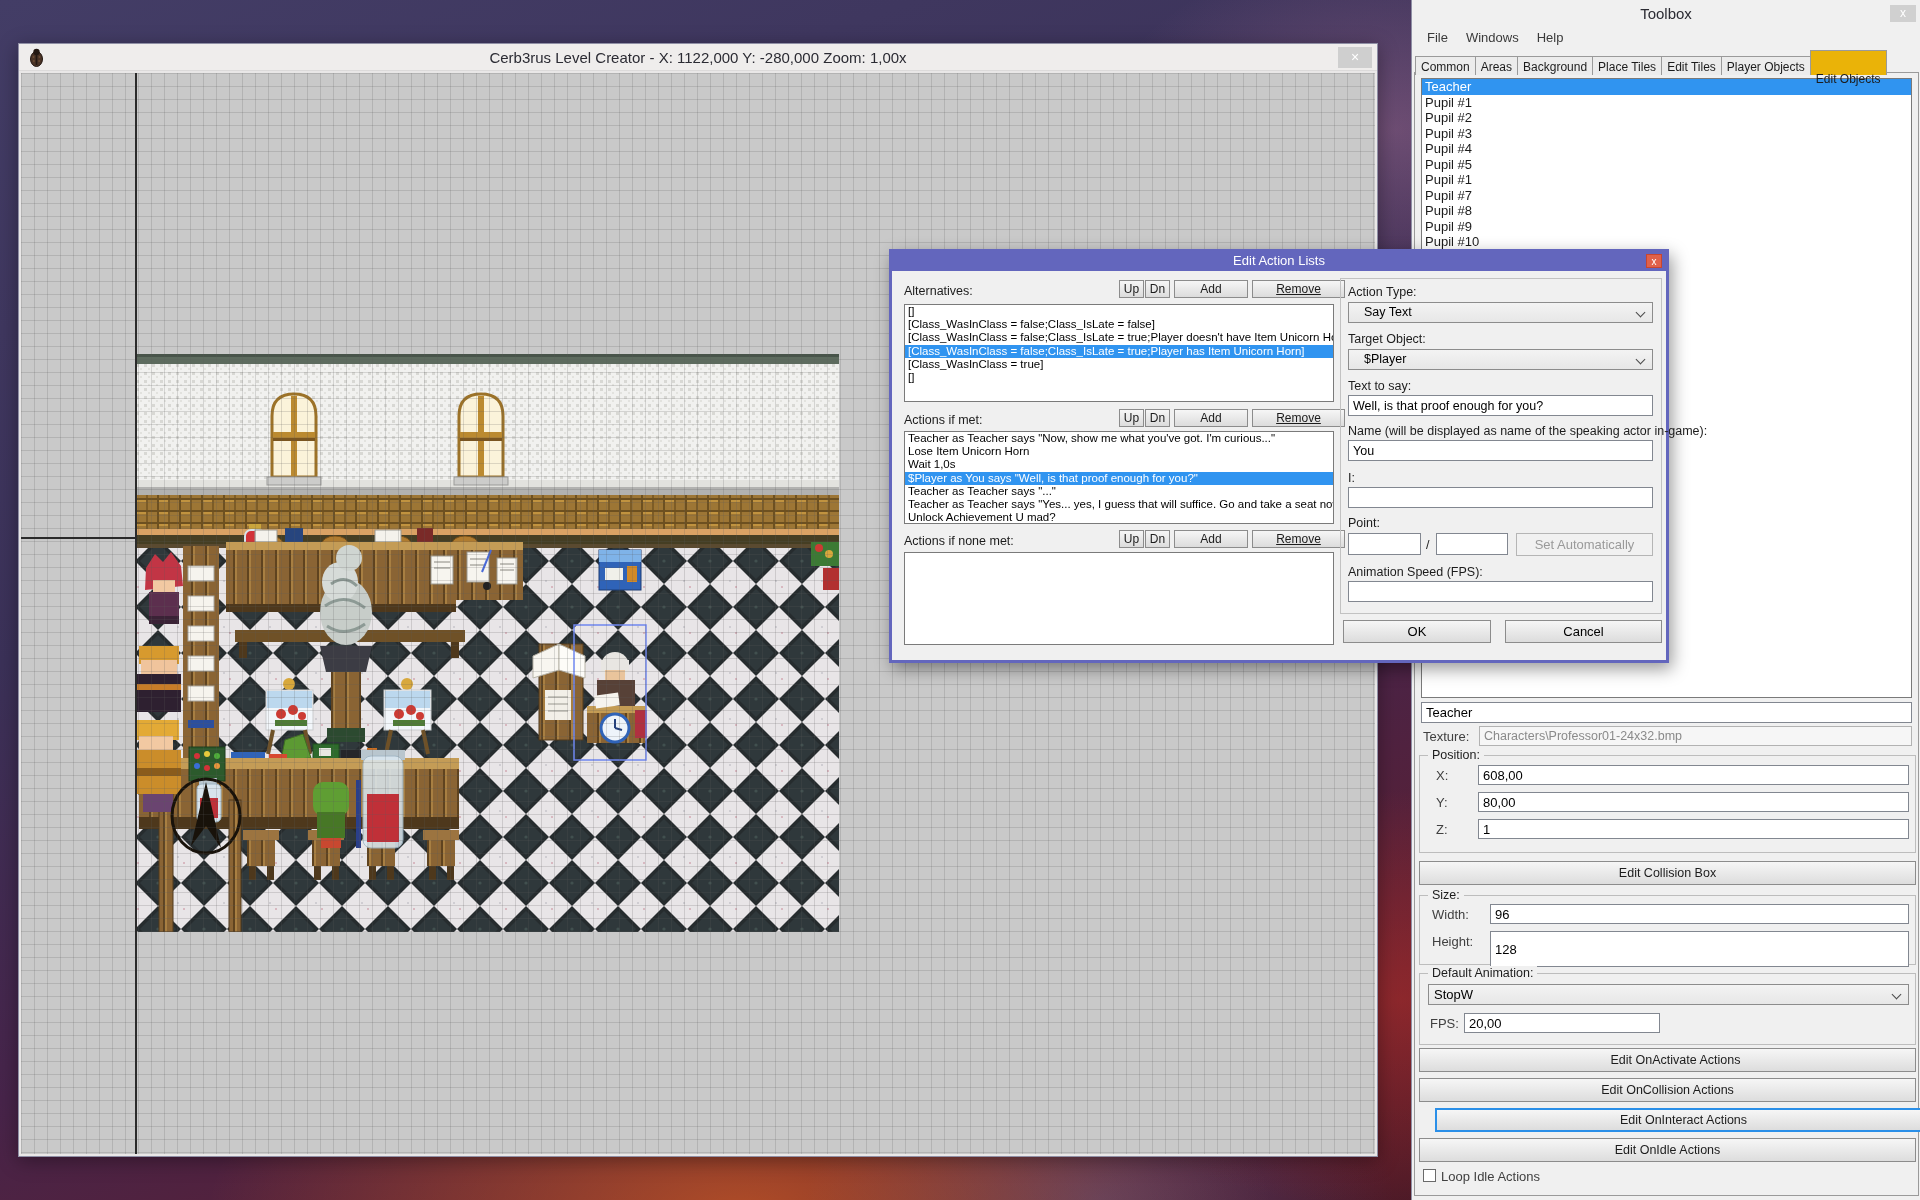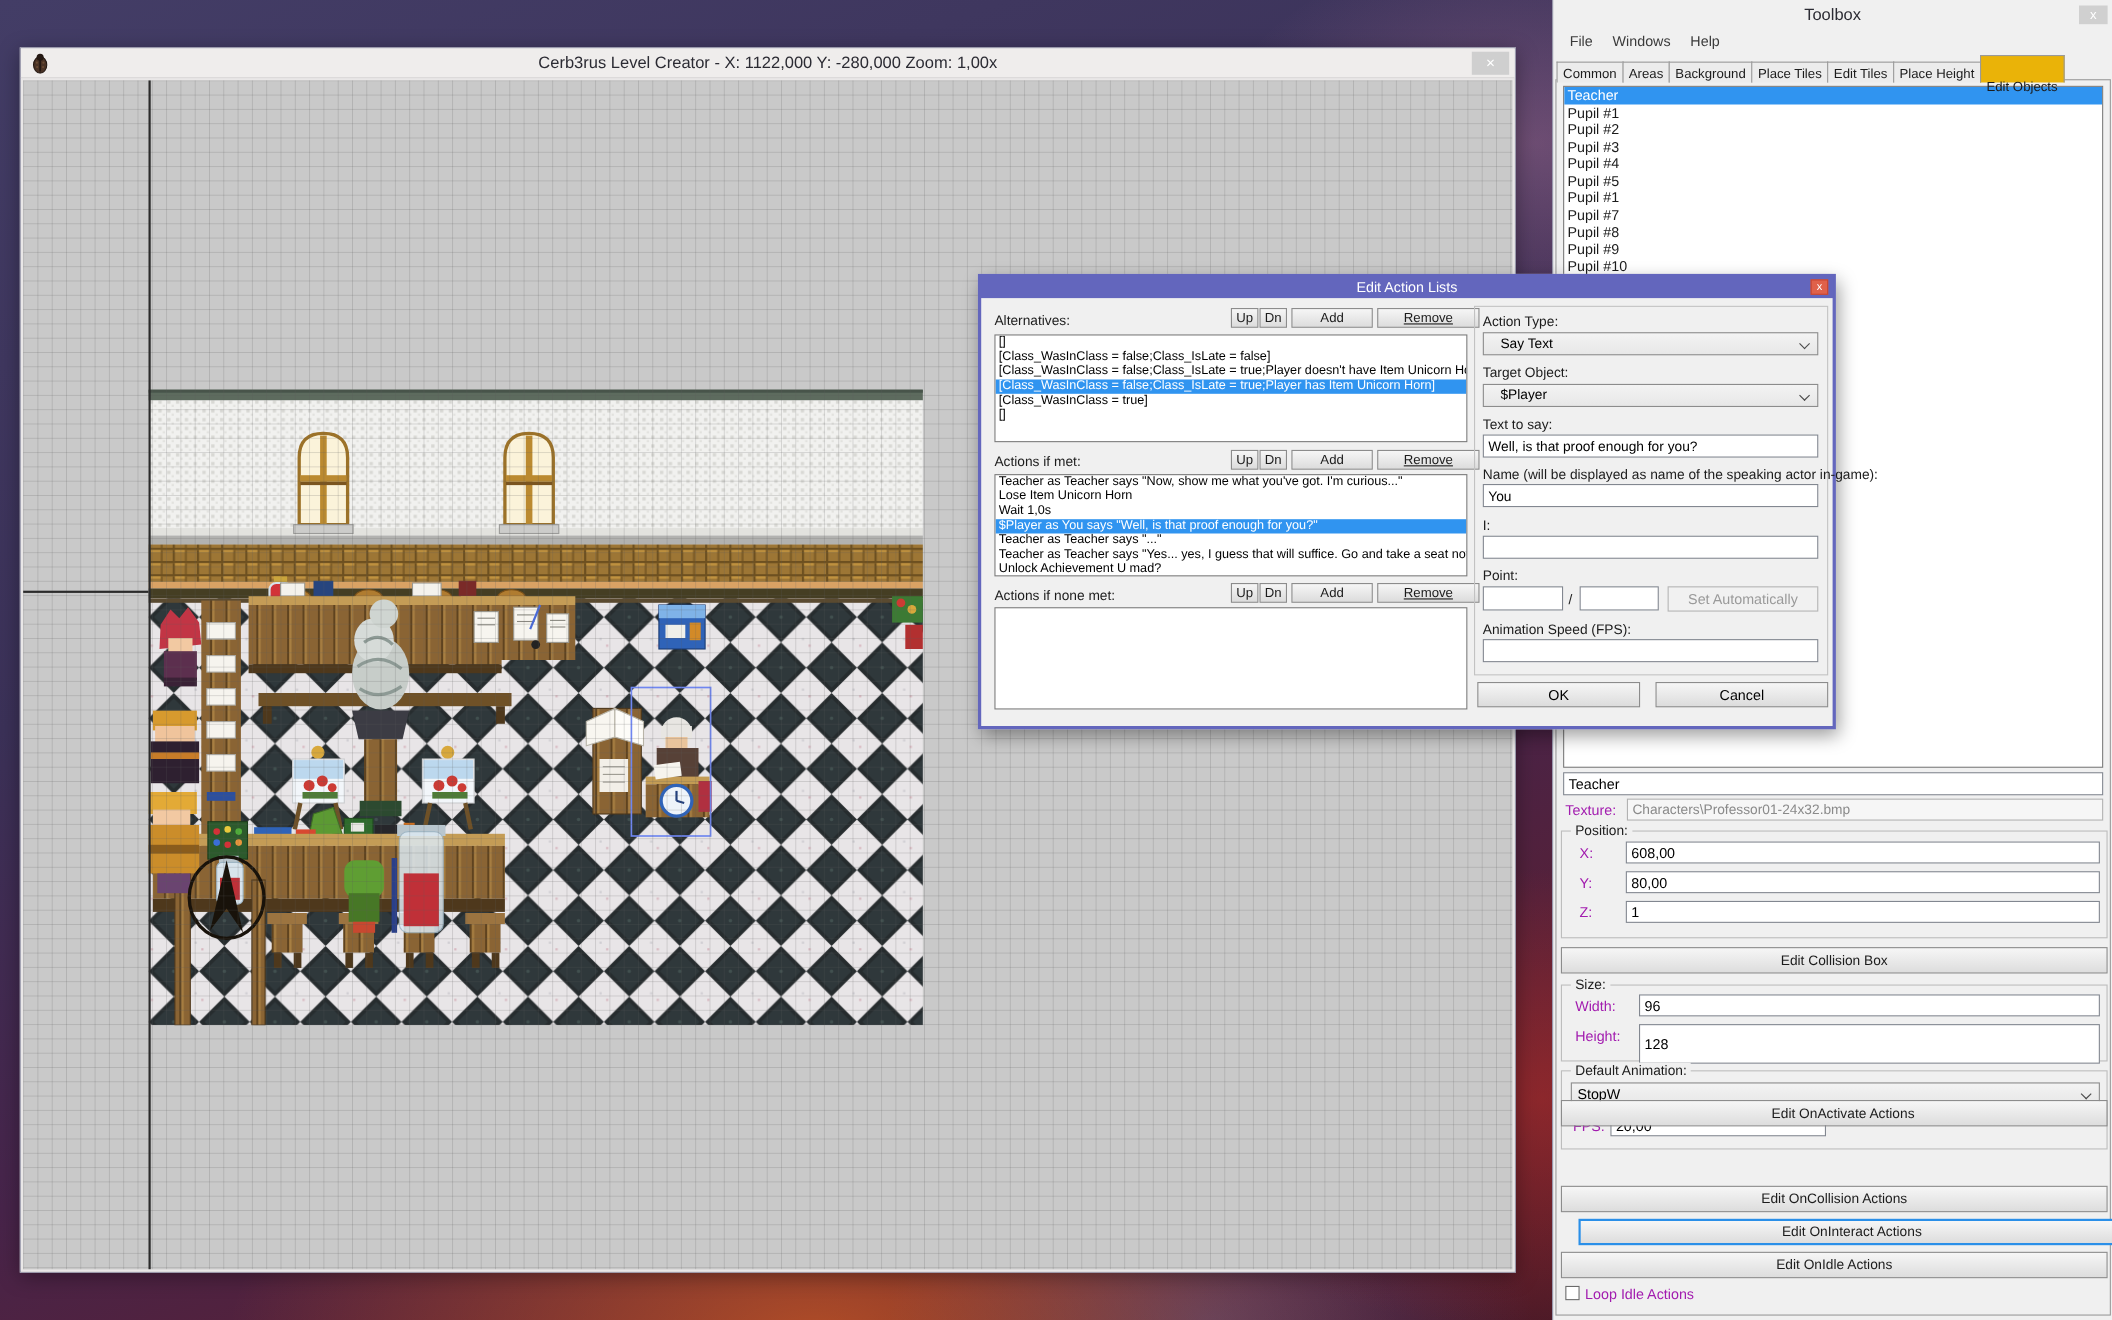--- a/index.html
+++ b/index.html
@@ -77,21 +77,21 @@
     position: absolute; left: 6px; top: 5px; width: 491px; height: 620px;
     background: #fff; border: 1px solid #7a7a7a; overflow: hidden;
   }
   .lrow { height: 15.5px; line-height: 15.5px; padding-left: 3px; font-size: 13px; white-space: nowrap; }
   .lrow.selected { background: #3094f0; color: #fff; }
   .textbox {
     position: absolute; background: #fff; border: 1px solid #828790;
     font-family: "Liberation Sans", sans-serif; font-size: 13px; padding: 0 4px; color: #000;
   }
   .textbox:disabled, .textbox.dim { background: #f6f6f6; color: #8a8a8a; border-color: #b2b2b2; }
-  .lbl { position: absolute; font-size: 13px; color: #a21caf; white-space: nowrap; }
+  .lbl { position: absolute; font-size: 13px; color: #404040; white-space: nowrap; }
   .groupbox { position: absolute; border: 1px solid #bdbdbd; }
   .gb-label { position: absolute; top: -8px; left: 8px; background: #f0f0f0; padding: 0 4px; font-size: 12.5px; }
   .wide-btn {
     position: absolute; left: 4px; width: 497px; height: 24px;
     background: linear-gradient(#f6f6f6, #dddddd); border: 1px solid #8c8c8c;
     font-size: 12.5px; text-align: center; line-height: 22px; color: #1c1c1c;
   }
   .wide-btn.focused { border: 2px solid #2a8fe8; line-height: 20px; }
   .combo {
     position: absolute; background: linear-gradient(#f3f3f3, #e7e7e7); border: 1px solid #8c8c8c;
@@ -461,21 +461,21 @@
   <div class="tb-menu">
     
   <span class="menu-item">File</span><span class="menu-item">Windows</span><span class="menu-item">Help</span></div>
   <div class="tb-tabs">
 
   <div class="tab">Common</div>
       <div class="tab">Areas</div>
       <div class="tab">Background</div>
       <div class="tab">Place Tiles</div>
       <div class="tab">Edit Tiles</div>
-      <div class="tab">Place Height</div>
+      <div class="tab">Player Objects</div>
       <div class="tab selected">Edit Objects</div>
     </div>
 
   <div class="tb-page">
     <div class="tb-list">
 
     <div class="lrow selected">Teacher</div>
         <div class="lrow">Pupil #1</div>
         <div class="lrow">Pupil #2</div>
         <div class="lrow">Pupil #3</div>
@@ -518,21 +518,21 @@
       <div class="combo" style="left:8px; top:10px; width:481px; height:21px;">
         <span>StopW</span>
         <span class="chev"></span>
       </div>
       <span class="lbl" style="left:10px; top:42px;">FPS:</span>
       <input class="textbox" style="left: 44px; top: 39px; width: 196px; height: 20px;" value="20,00">
     </div>
 
     <div>
 
-    <div class="wide-btn action-stack" style="top: 927px; padding-left: 16px;">Edit OnActivate Actions</div>
+    <div class="wide-btn action-stack" style="top: 975px; padding-left: 16px;">Edit OnActivate Actions</div>
         <div class="wide-btn action-stack" style="top: 1005px;">Edit OnCollision Actions</div>
         <div class="wide-btn action-stack focused" style="top: 1035px; margin-left: 16px;">Edit OnInteract Actions</div>
         <div class="wide-btn action-stack" style="top: 1065px;">Edit OnIdle Actions</div>
       </div>
 
     <span class="checkbox" style="left:8px; top:1096px;"></span>
     <span class="lbl" style="left:26px; top:1096px;">Loop Idle Actions</span>
   </div>
 </div>
 

